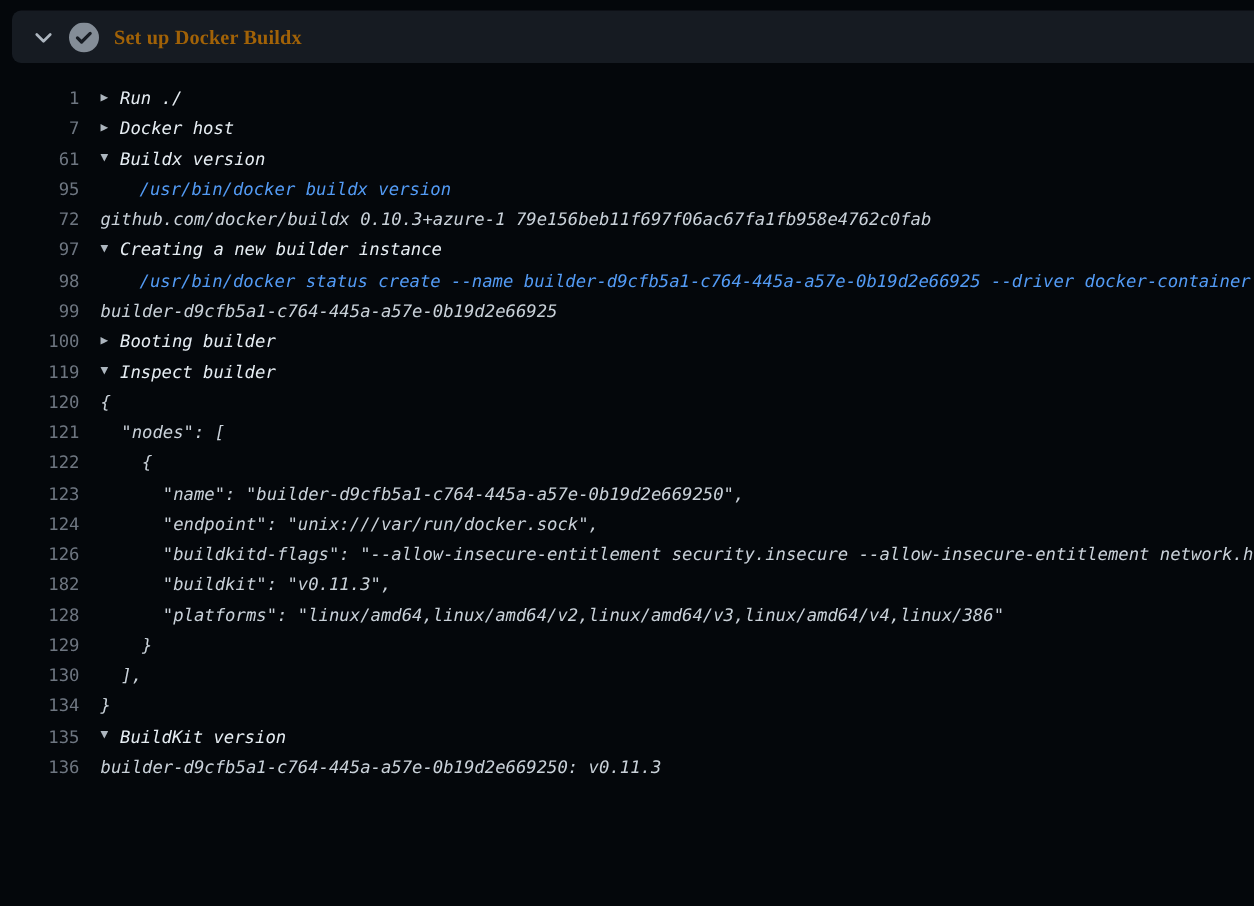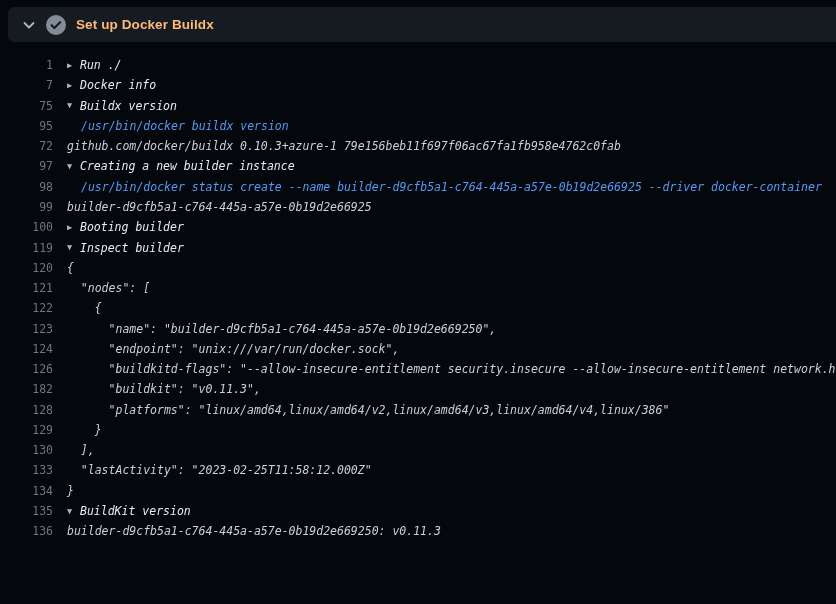--- a/index.html
+++ b/index.html
@@ -29,22 +29,23 @@
   .status-ico {
     margin-left: 6px;
     width: 20px; height: 20px;
     display: flex; align-items: center; justify-content: center;
     flex: none;
   }
   .step-title {
     margin: 0 0 0 10px;
     font-size: 13.5px;
     font-weight: 600;
-    color: #fdba74;
+    color: #a16207;
     letter-spacing: .1px;
+    font-family: Liberation Serif, serif;
   }
   .log {
     position: absolute;
     top: 55px; left: 0; right: 0;
     font-family: "DejaVu Sans Mono", monospace;
     font-size: 11.5px;
   }
   .row {
     display: flex;
     align-items: center;
@@ -65,21 +66,21 @@
     flex: none;
     width: 13px;
     margin-left: 14px;
     color: #adb6bf;
     font-size: 8.5px;
     line-height: 1;
     cursor: pointer;
   }
   .text { color: #e6edf3; font-style: italic; }
   .text.output  { color: #c9d1d9; margin-left: 14px; }
-  .text.command { color: #539bf5; margin-left: 28px; }
+  .text.command { color: #539bf5; margin-left: 40px; }
 </style>
 </head>
 <body>
 
 <div class="page">
 
   <header class="step-header">
     <span class="chev">
       <svg width="16" height="16" viewBox="0 0 16 16">
         <path d="M3.5 6l4.5 4.5L12.5 6" fill="none" stroke="#adb6bf" stroke-width="1.8" stroke-linecap="round" stroke-linejoin="round"></path>
@@ -97,25 +98,25 @@
   <div class="log" id="log">
   <div class="row group">
     <a class="num">1</a>
     <span class="arrow">▶</span>
     <span class="text">Run ./</span>
   </div>
 
   <div class="row group">
     <a class="num">7</a>
     <span class="arrow">▶</span>
-    <span class="text">Docker info</span>
-  </div>
-
-  <div class="row group">
-    <a class="num">75</a>
+    <span class="text">Docker host</span>
+  </div>
+
+  <div class="row group">
+    <a class="num">61</a>
     <span class="arrow">▼</span>
     <span class="text">Buildx version</span>
   </div>
 
   <div class="row">
     <a class="num">95</a>
     
     <span class="text command">/usr/bin/docker buildx version</span>
   </div>
 
@@ -211,25 +212,20 @@
   </div>
 
   <div class="row">
     <a class="num">130</a>
     
     <span class="text output">  ],</span>
   </div>
 
 
 
-  <div class="row">
-    <a class="num">133</a>
-    
-    <span class="text output">  "lastActivity": "2023-02-25T11:58:12.000Z"</span>
-  </div>
 
   <div class="row">
     <a class="num">134</a>
     
     <span class="text output">}</span>
   </div>
 
   <div class="row group">
     <a class="num">135</a>
     <span class="arrow">▼</span>

